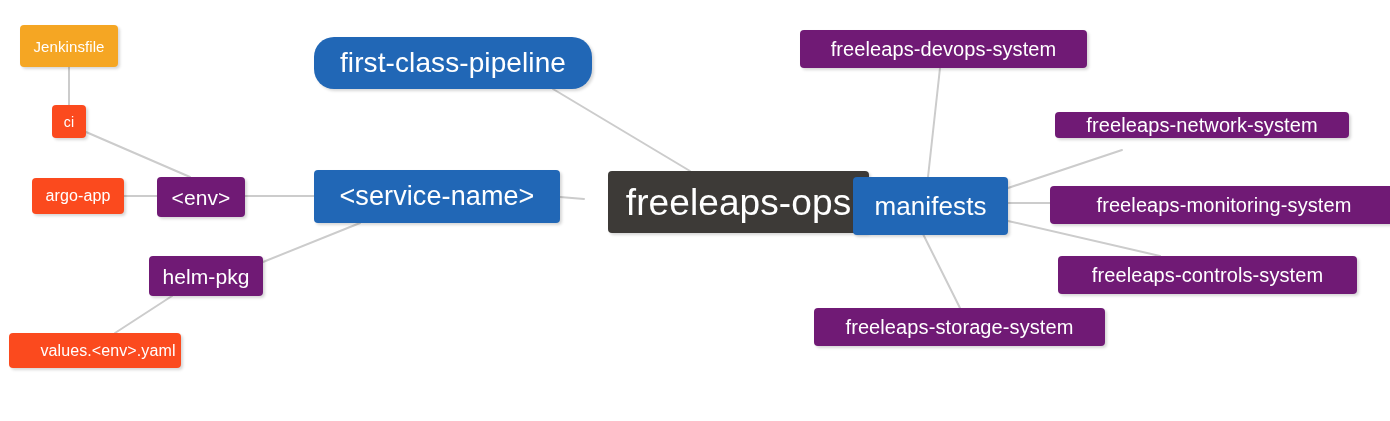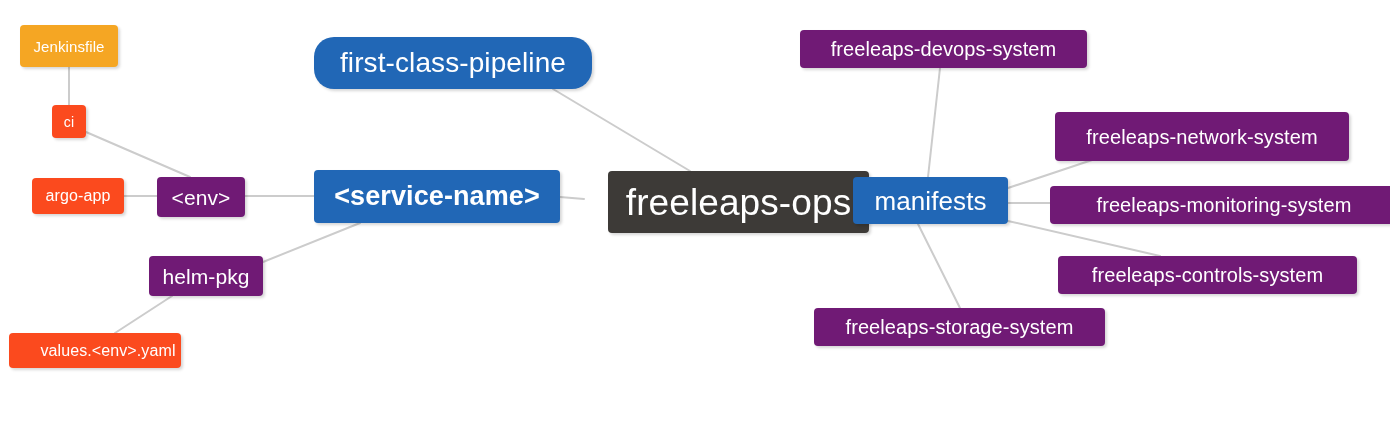--- a/index.html
+++ b/index.html
@@ -84,36 +84,36 @@
       </div>
       <div class="node c-green" style="left: 157px; top: 177px; width: 88px; height: 40px; font-size: 21px;">
         <span class="node-label">&lt;env&gt;</span>
       </div>
       <div class="node c-red" style="left: 9px; top: 333px; width: 172px; height: 35px; font-size: 16px; padding-left: 26px;">
         <span class="node-label">values.&lt;env&gt;.yaml</span>
       </div>
       <div class="node c-green" style="left: 149px; top: 256px; width: 114px; height: 40px; font-size: 21px;">
         <span class="node-label">helm-pkg</span>
       </div>
-      <div class="node c-blue" style="left: 314px; top: 170px; width: 246px; height: 53px; font-size: 27px; font-weight: bold;">
+      <div class="node c-blue" style="left: 314px; top: 170px; width: 246px; height: 53px; font-size: 27px;">
         <span class="node-label">&lt;service-name&gt;</span>
       </div>
       <div class="node c-blue" style="left: 314px; top: 37px; width: 278px; height: 52px; font-size: 28px; border-radius: 20px;">
         <span class="node-label">first-class-pipeline</span>
       </div>
       <div class="node c-dark" style="left: 608px; top: 171px; width: 261px; height: 62px; font-size: 37px;">
         <span class="node-label">freeleaps-ops</span>
       </div>
-      <div class="node c-blue" style="left: 853px; top: 177px; width: 155px; height: 47px; font-size: 26px;">
+      <div class="node c-blue" style="left: 853px; top: 177px; width: 155px; height: 58px; font-size: 26px;">
         <span class="node-label">manifests</span>
       </div>
       <div class="node c-green" style="left: 800px; top: 30px; width: 287px; height: 38px; font-size: 20px;">
         <span class="node-label">freeleaps-devops-system</span>
       </div>
-      <div class="node c-green" style="left: 1055px; top: 112px; width: 294px; height: 49px; font-size: 20px;">
+      <div class="node c-green" style="left: 1055px; top: 112px; width: 294px; height: 26px; font-size: 20px;">
         <span class="node-label">freeleaps-network-system</span>
       </div>
       <div class="node c-green" style="left: 1050px; top: 186px; width: 348px; height: 38px; font-size: 20px;">
         <span class="node-label">freeleaps-monitoring-system</span>
       </div>
       <div class="node c-green" style="left: 1058px; top: 256px; width: 299px; height: 38px; font-size: 20px;">
         <span class="node-label">freeleaps-controls-system</span>
       </div>
       <div class="node c-green" style="left: 814px; top: 308px; width: 291px; height: 38px; font-size: 20px;">
         <span class="node-label">freeleaps-storage-system</span>

